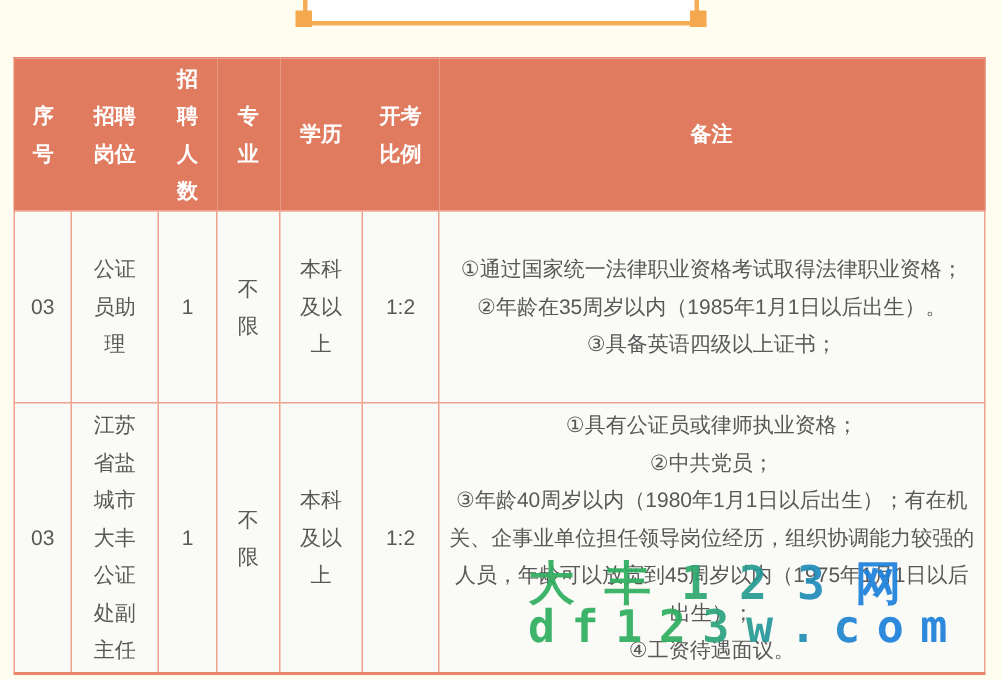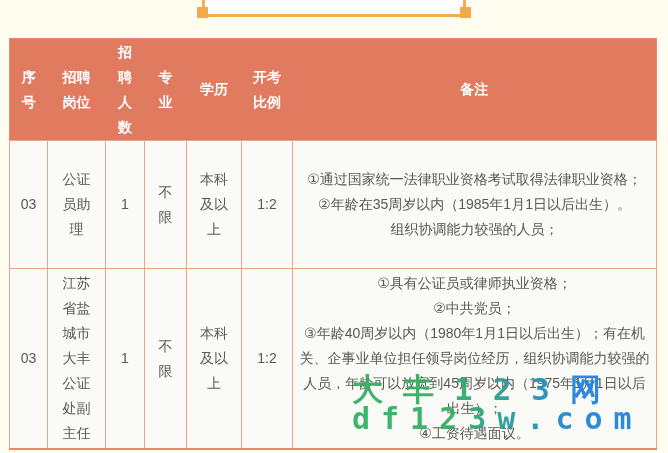--- a/index.html
+++ b/index.html
@@ -101,21 +101,21 @@
       <td>1</td>
       <td class="pre">不
 限</td>
       <td class="pre">本科
 及以
 上</td>
       <td>1:2</td>
       <td class="remarks">
         <span class="rline">①通过国家统一法律职业资格考试取得法律职业资格；</span>
         <span class="rline">②年龄在35周岁以内（1985年1月1日以后出生）。</span>
-        <span class="rline">组织协调能力较强的人员；</span>
+        <span class="rline">③具备英语四级以上证书；</span>
       </td>
     </tr>
     <tr class="r2">
       <td>03</td>
       <td class="pre">江苏
 省盐
 城市
 大丰
 公证
 处副

